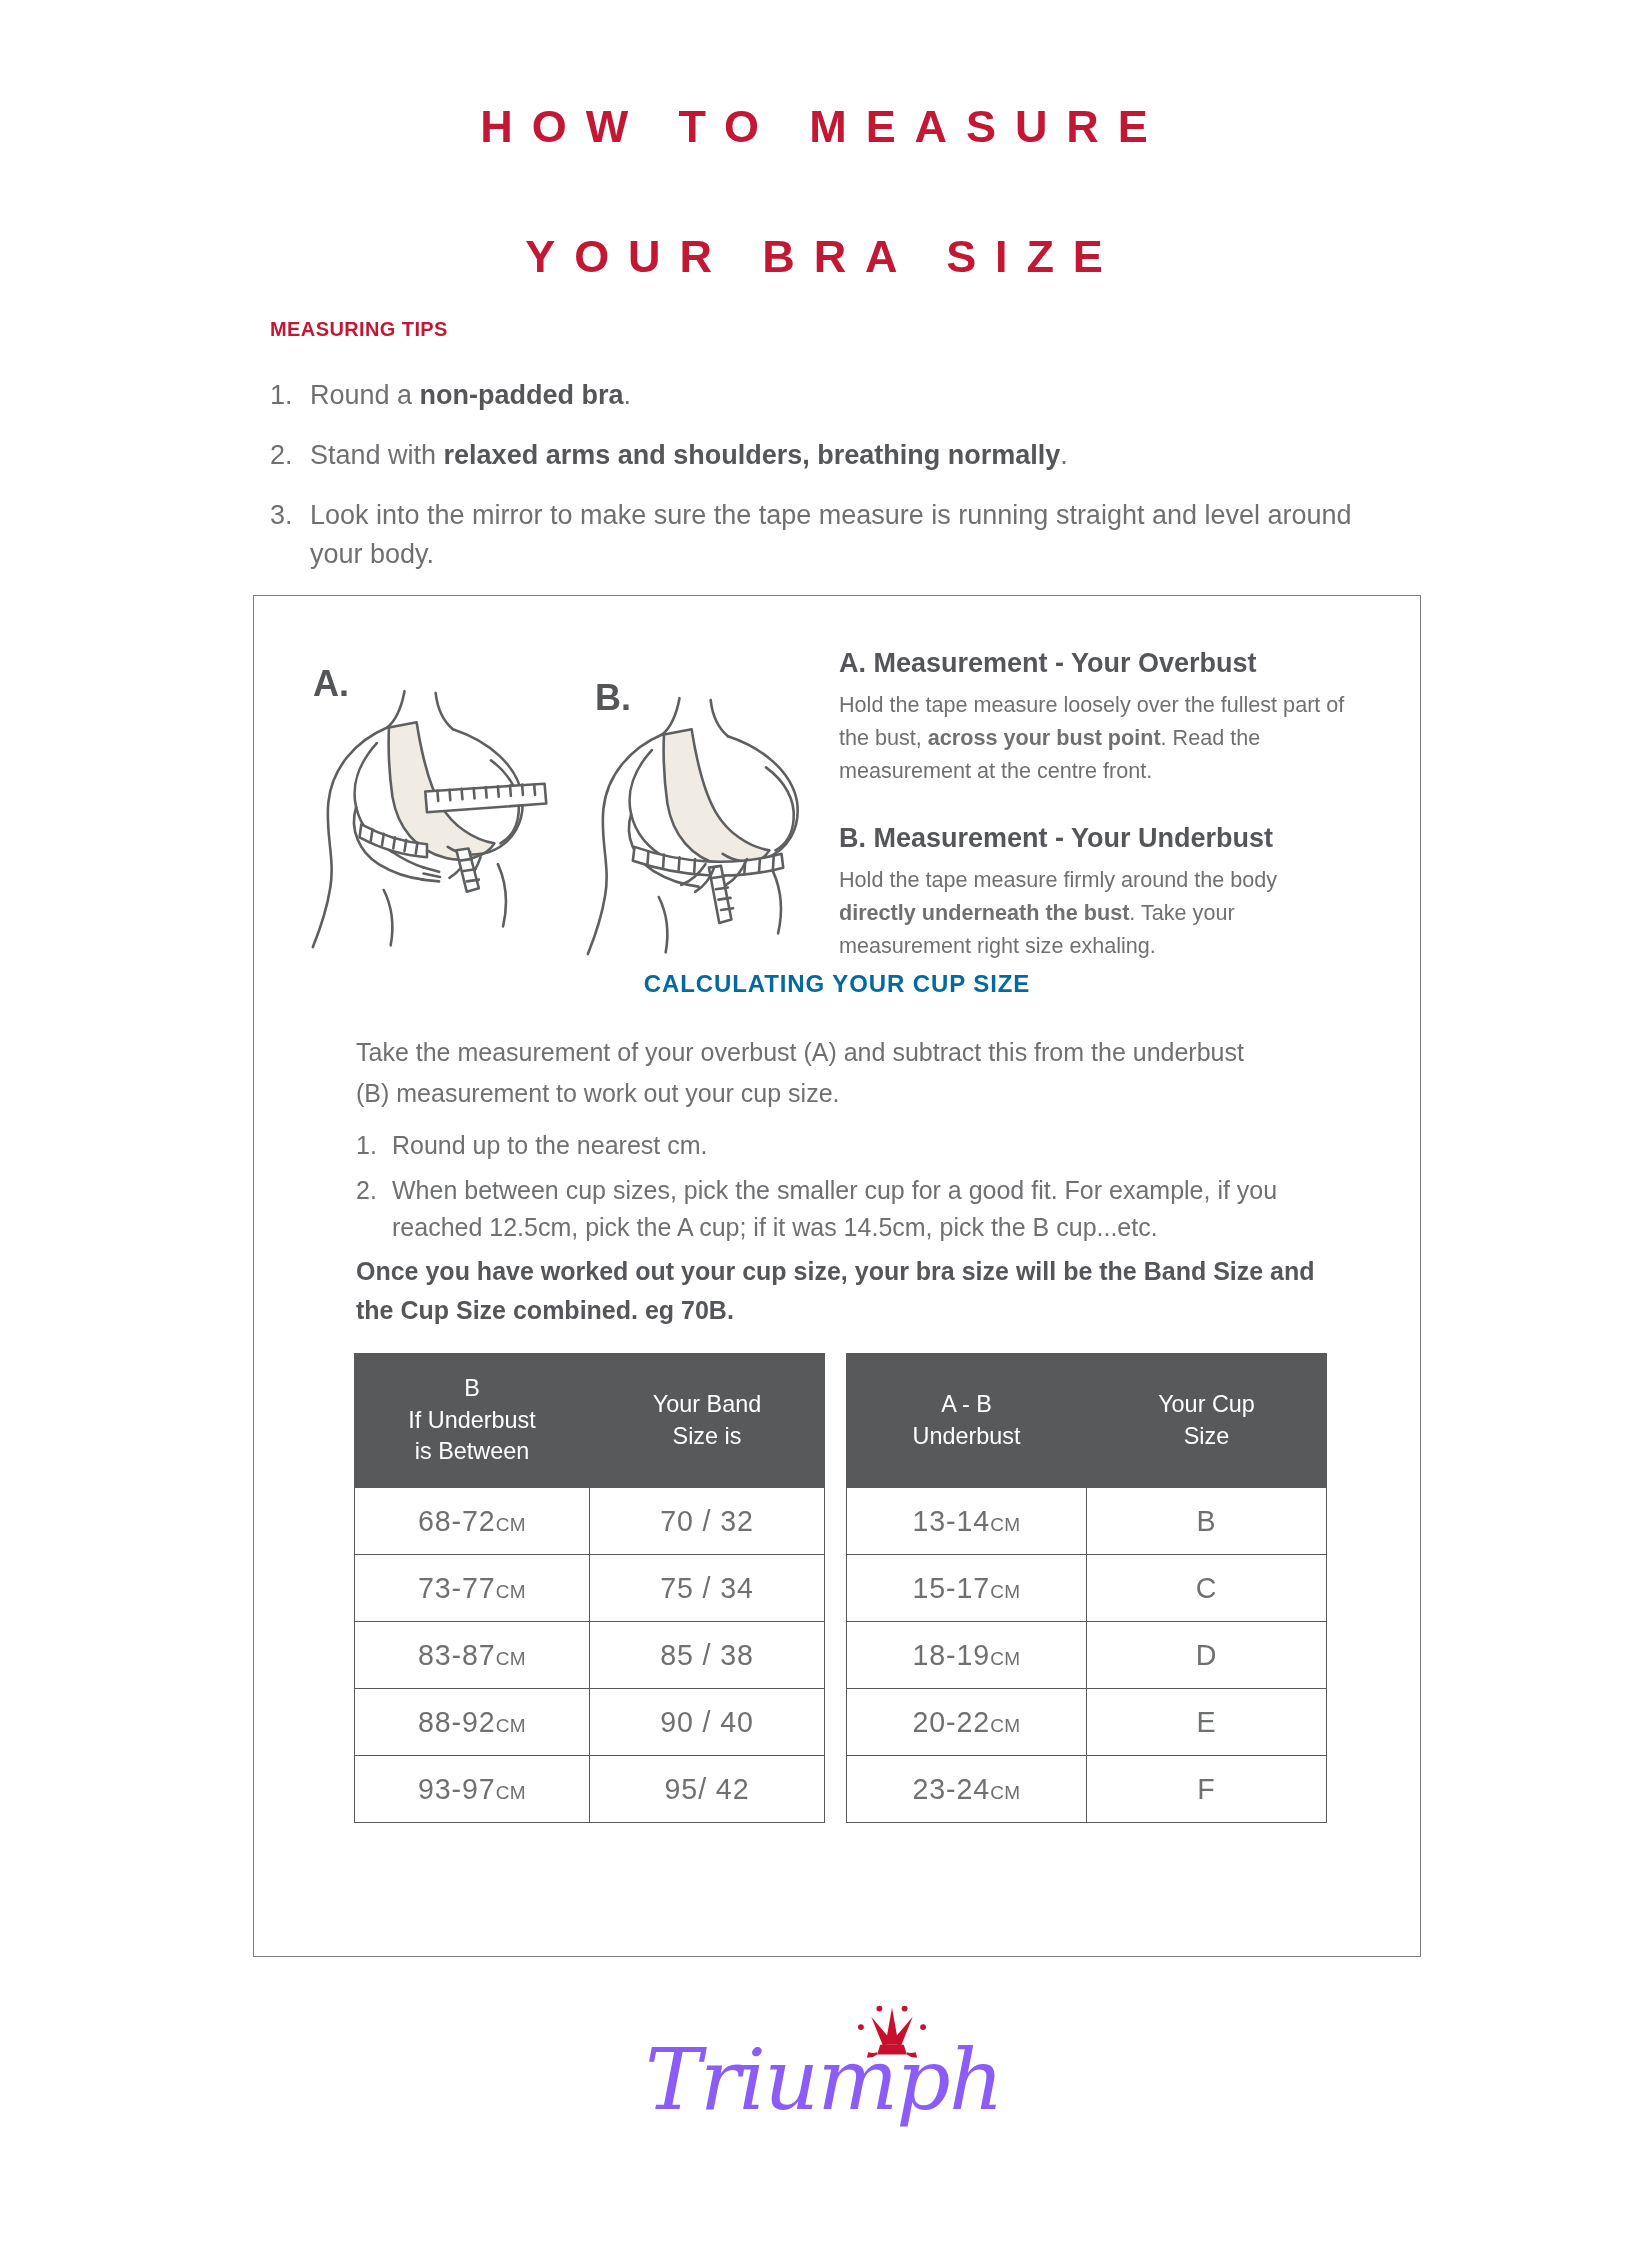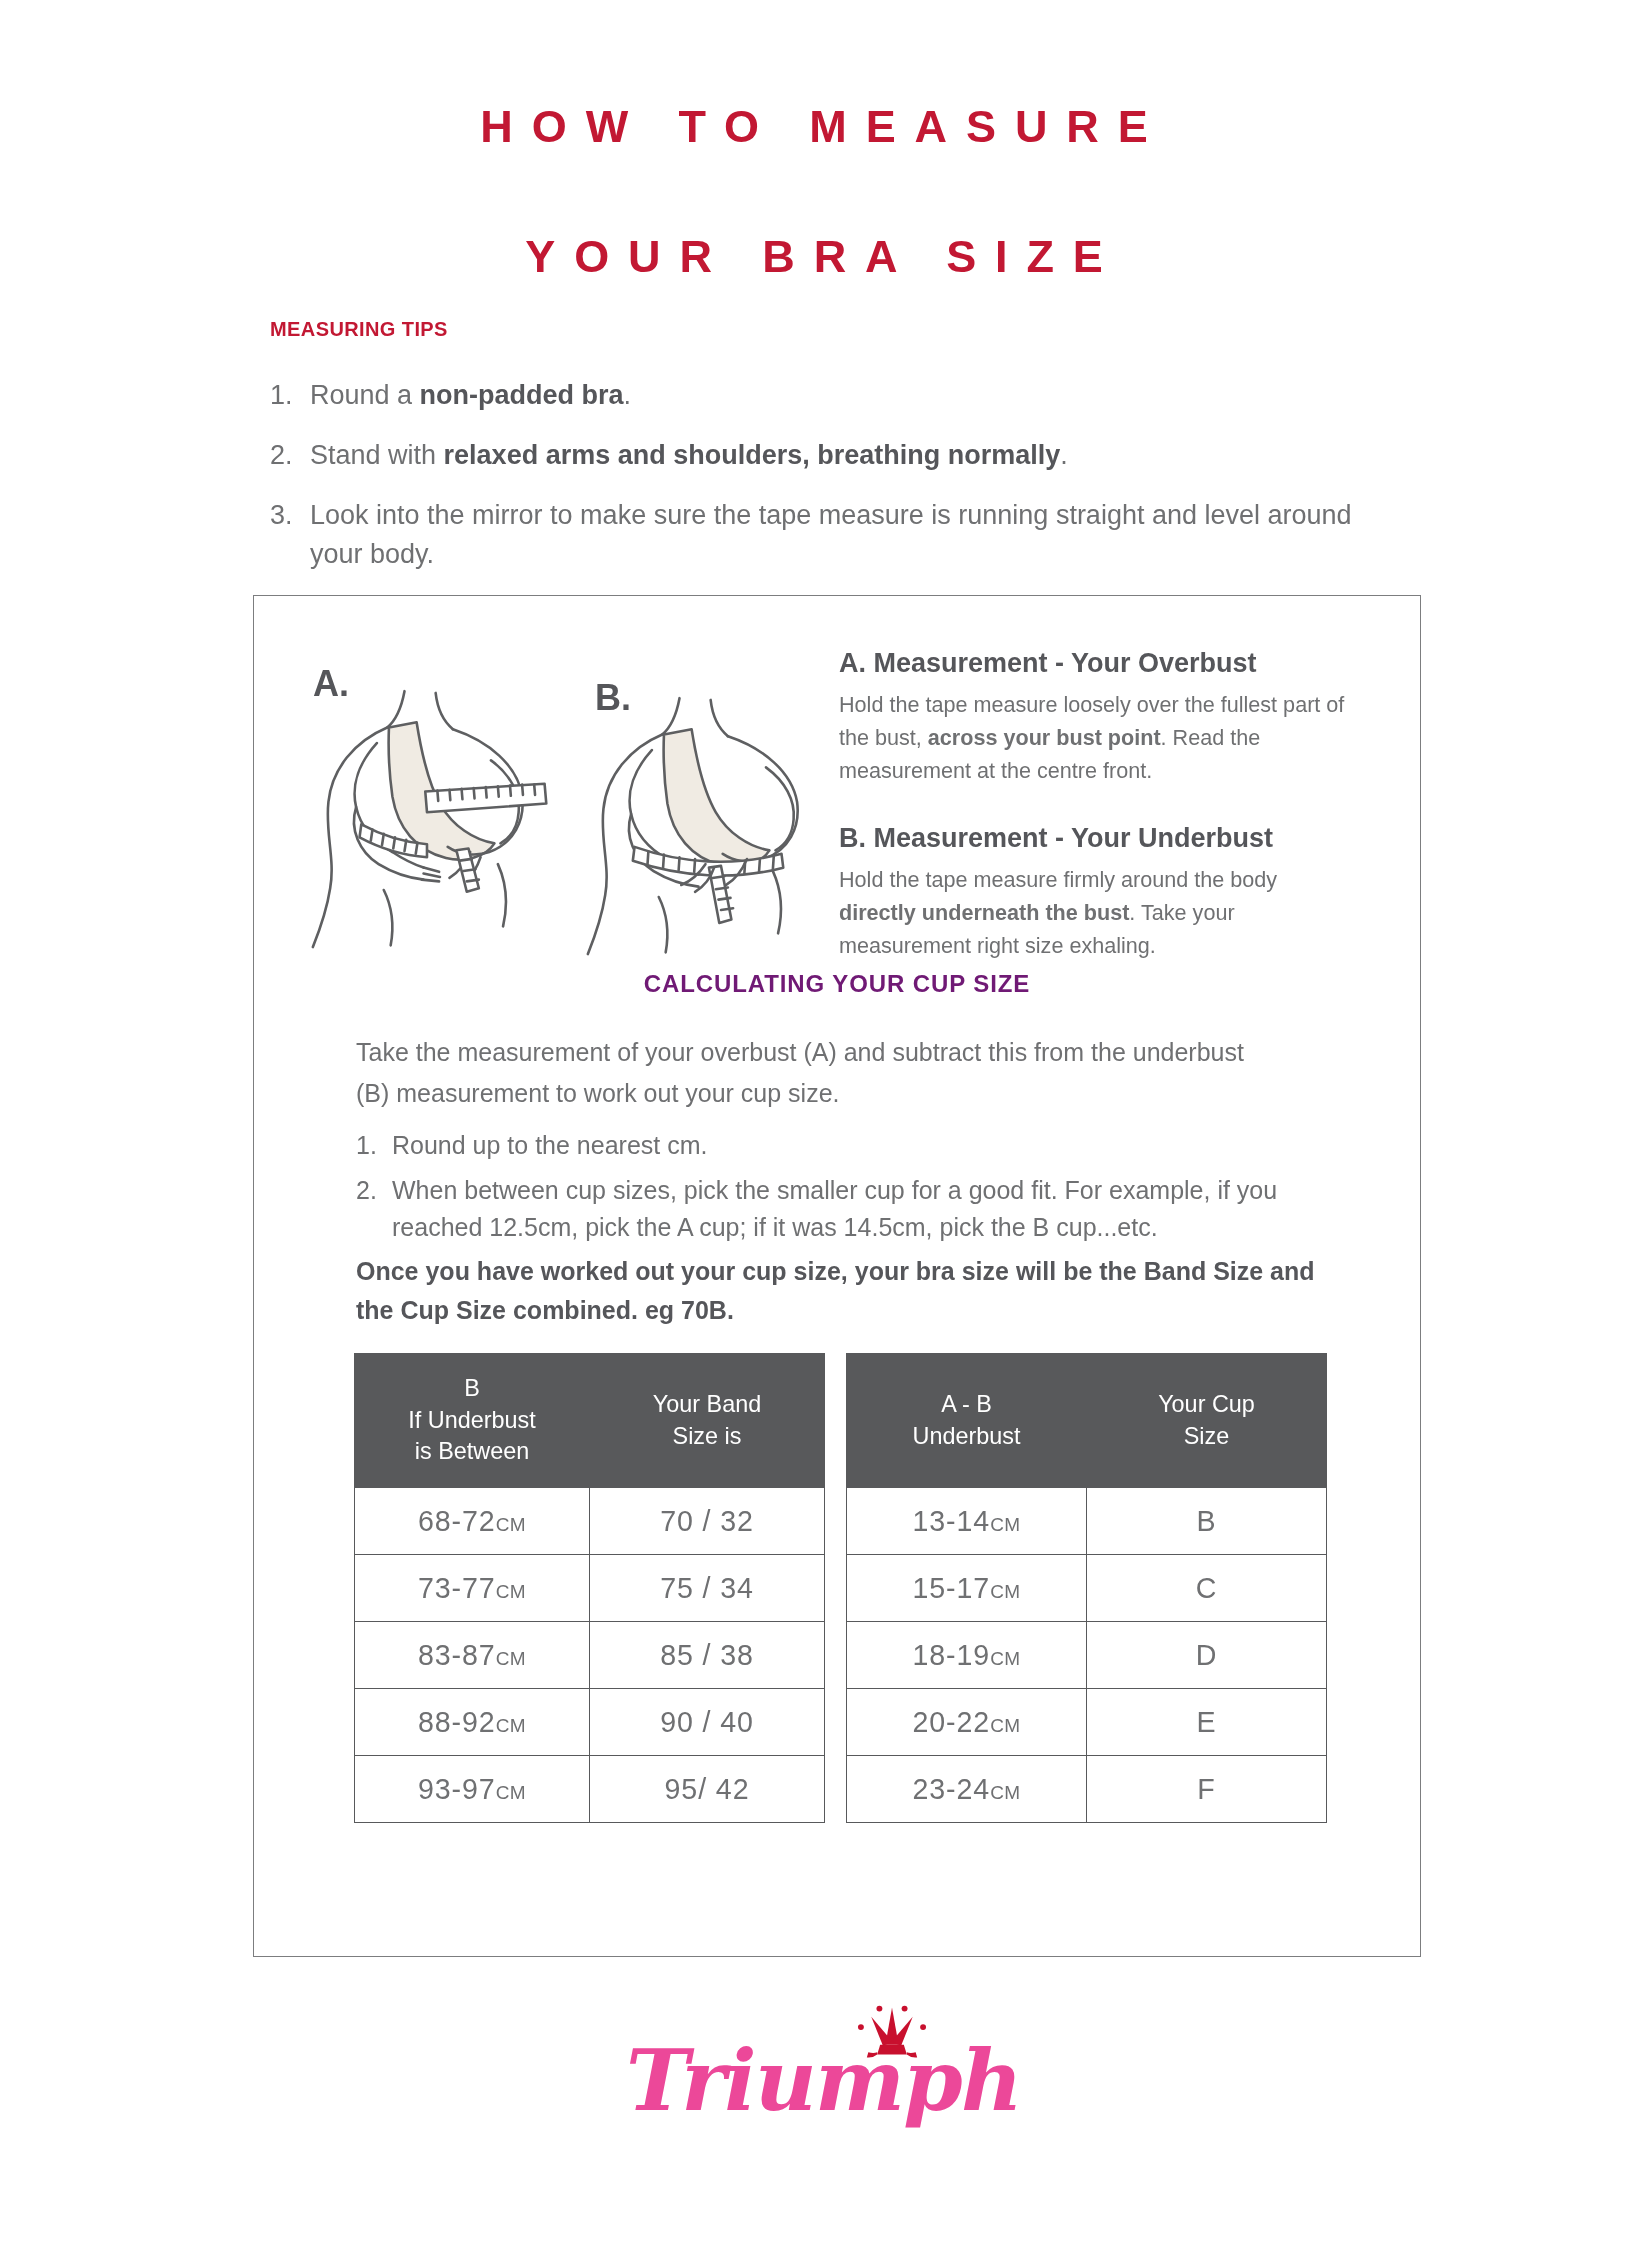--- a/index.html
+++ b/index.html
@@ -38,21 +38,21 @@
   .fig { position:absolute; width:303px; height:268px; }
   .fig.a { left:31px; top:90px; }
   .fig.b { left:306px; top:97px; }
 
   .measure-col { position:absolute; left:585px; top:52px; width:515px; }
   .measure-col h3 { font-size:27px; font-weight:bold; color:#55565a; margin-bottom:10.4px; }
   .measure-col p { font-size:21.6px; color:#6f7072; line-height:1.52; margin-bottom:35px; }
 
   .calc-heading {
     position:absolute; top:374px; left:0; width:100%; text-align:center;
-    font-size:24px; font-weight:bold; color:#701a75; letter-spacing:0.9px;
+    font-size:24px; font-weight:bold; color:#0369a1; letter-spacing:0.9px;
   }
   .calc-intro {
     position:absolute; left:102px; top:436px; width:891px;
     font-size:25px; color:#6f7072; line-height:1.62;
   }
   .calc-steps { position:absolute; left:102px; top:531px; width:987px; list-style:none; }
   .calc-steps li { display:flex; font-size:25px; color:#6f7072; line-height:1.5; margin-bottom:7px; }
   .calc-steps .num { width:36px; flex:0 0 36px; }
   .calc-note {
     position:absolute; left:102px; top:656px; width:995px;
@@ -71,22 +71,22 @@
     white-space:pre-line;
   }
   td { height:67px; font-size:28.6px; color:#6f7072; letter-spacing:0.9px; }
   td .unit { font-size:19px; letter-spacing:0.4px; }
 
   
   .logo { position:absolute; top:1975px; left:0; width:100%; height:242px; }
   .logo-crown { position:absolute; left:50%; margin-left:31px; top:29px; width:74px; height:61px; }
   .logo-text {
     position:absolute; top:55px; left:0; width:100%; text-align:center;
-    font-family:"DejaVu Serif", serif; font-style:italic; font-weight:bold;
-    font-size:85px; color:#ec4899; letter-spacing:-1.7px;
+    font-family:"DejaVu Serif", serif; font-style:italic; font-weight:normal;
+    font-size:85px; color:#8b5cf6; letter-spacing:-1.7px;
   }
 
   svg .ln { stroke:#5e5f61; stroke-width:3; fill:none; stroke-linecap:round; stroke-linejoin:round; }
   svg .bra { fill:#f0ebe3; }
   svg .tape { fill:#ffffff; }
 </style>
 </head>
 <body>
 
 <div class="page">

